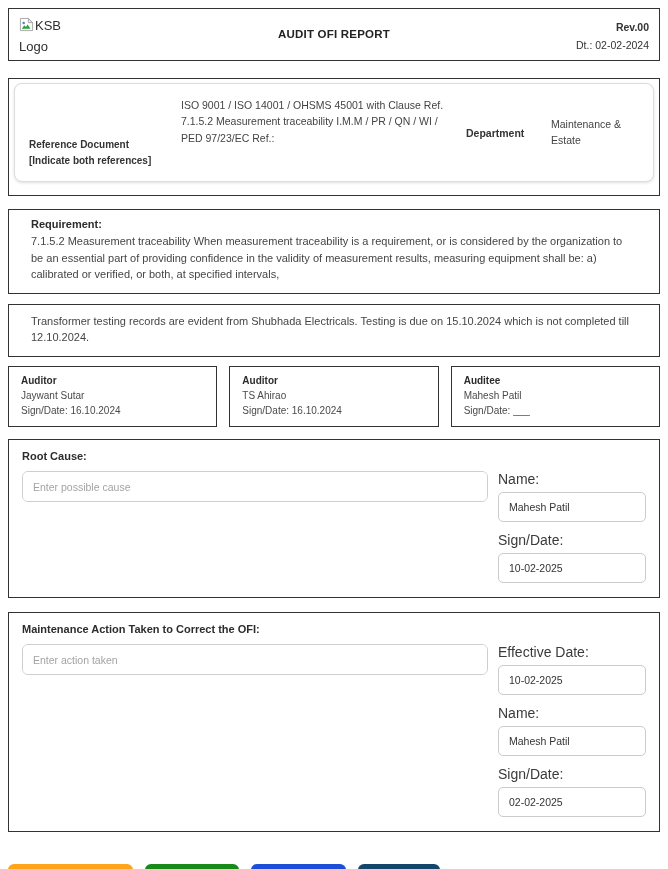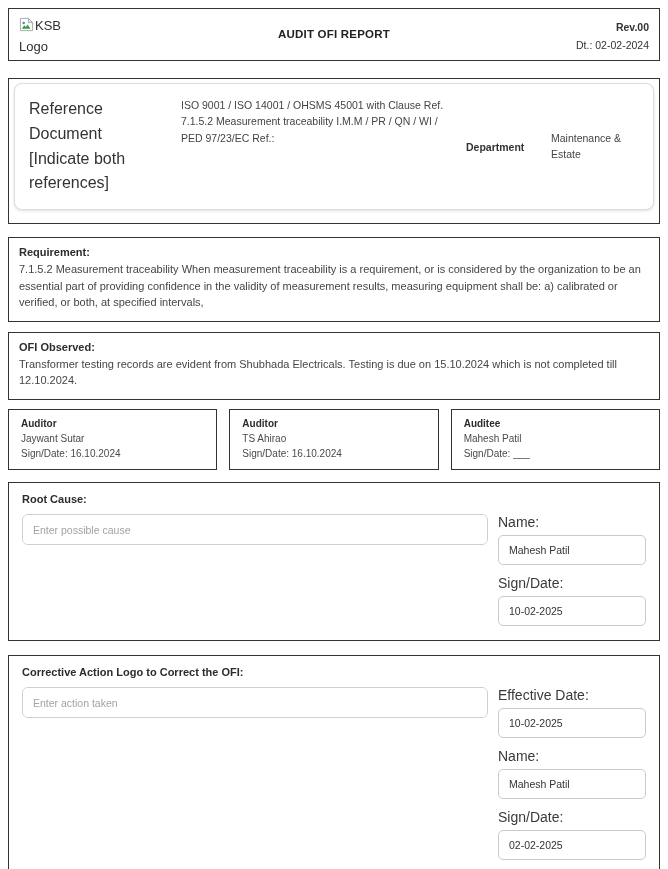--- a/index.html
+++ b/index.html
@@ -25,27 +25,27 @@
   .hdr-right { position:absolute; right:10px; top:9px; text-align:right; font-size:10.5px; color:#333; line-height:1.75; }
   .hdr-rev { font-weight:bold; }
 
   
   .ref-outer { margin-top:17px; border:1px solid #333; padding:4px 5px 13px 5px; }
   .ref-card {
     border:1px solid #ddd; border-radius:8px;
     box-shadow:0 1px 3px rgba(0,0,0,.13);
     padding:13px 14px; display:flex; gap:17px; background:#fff;
   }
-  .ref-label { width:135px; font-weight:normal; font-size:16px; line-height:1.55; color:#333; }
+  .ref-label { width:135px; font-weight:bold; font-size:10px; line-height:1.55; color:#333;margin-top:40px; }
   .ref-value { flex:1; font-size:10.5px; line-height:1.55; color:#444; }
   .ref-dept-label { width:68px; font-weight:bold; font-size:10.5px; color:#333; align-self:center; }
   .ref-dept-value { width:88px; font-size:10.5px; line-height:1.5; color:#444; align-self:center; }
 
   
-  .section { border:1px solid #333; padding:8px 10px 10px; }
+  .section { border:1px solid #333; padding:8px 22px 10px; }
   .sec-req { margin-top:13px; }
   .sec-ofi { margin-top:10px; }
   .sec-h { font-weight:bold; font-size:11px; color:#2c2c2c; margin-bottom:3px; }
   .sec-t { font-size:11px; line-height:1.5; color:#454545; }
 
   
   .sig-row { display:flex; gap:12px; margin-top:9px; }
   .sig-box { flex:1; border:1px solid #333; padding:6px 12px 8px; font-size:10px; line-height:1.5; color:#4a4a4a; }
   .sig-role { font-weight:bold; color:#2c2c2c; }
 
@@ -109,21 +109,20 @@
       <div class="ref-dept-value">Maintenance &amp; Estate</div>
     </div>
   </div>
 
   <div class="section sec-req">
     <div class="sec-h">Requirement:</div>
     <div class="sec-t">7.1.5.2 Measurement traceability When measurement traceability is a requirement, or is considered by the organization to be an essential part of providing confidence in the validity of measurement results, measuring equipment shall be: a) calibrated or verified, or both, at specified intervals,</div>
   </div>
 
   <div class="section sec-ofi">
-    <div class="sec-h">OFI Observed:</div>
     <div class="sec-t">Transformer testing records are evident from Shubhada Electricals. Testing is due on 15.10.2024 which is not completed till 12.10.2024.</div>
   </div>
 
   <div class="sig-row">
     <div class="sig-box">
       <div class="sig-role">Auditor</div>
       <div>Jaywant Sutar</div>
       <div>Sign/Date: 16.10.2024</div>
     </div>
     <div class="sig-box">
@@ -147,21 +146,21 @@
       <div class="form-right">
         <div class="fld-label">Name:</div>
         <input class="fld-input" type="text" value="Mahesh Patil" style="">
         <div class="fld-label mt">Sign/Date:</div>
         <input class="fld-input" type="text" value="10-02-2025" style="">
       </div>
     </div>
   </div>
 
   <div class="form-box box-corr">
-    <div class="form-h">Corrective Action Logo to Correct the OFI:</div>
+    <div class="form-h">Maintenance Action Taken to Correct the OFI:</div>
     <div class="form-cols">
       <div class="form-left">
         <textarea placeholder="Enter action taken" style=""></textarea>
       </div>
       <div class="form-right">
         <div class="fld-label">Effective Date:</div>
         <input class="fld-input" type="text" value="10-02-2025" style="">
         <div class="fld-label mt">Name:</div>
         <input class="fld-input" type="text" value="Mahesh Patil" style="">
         <div class="fld-label mt">Sign/Date:</div>

